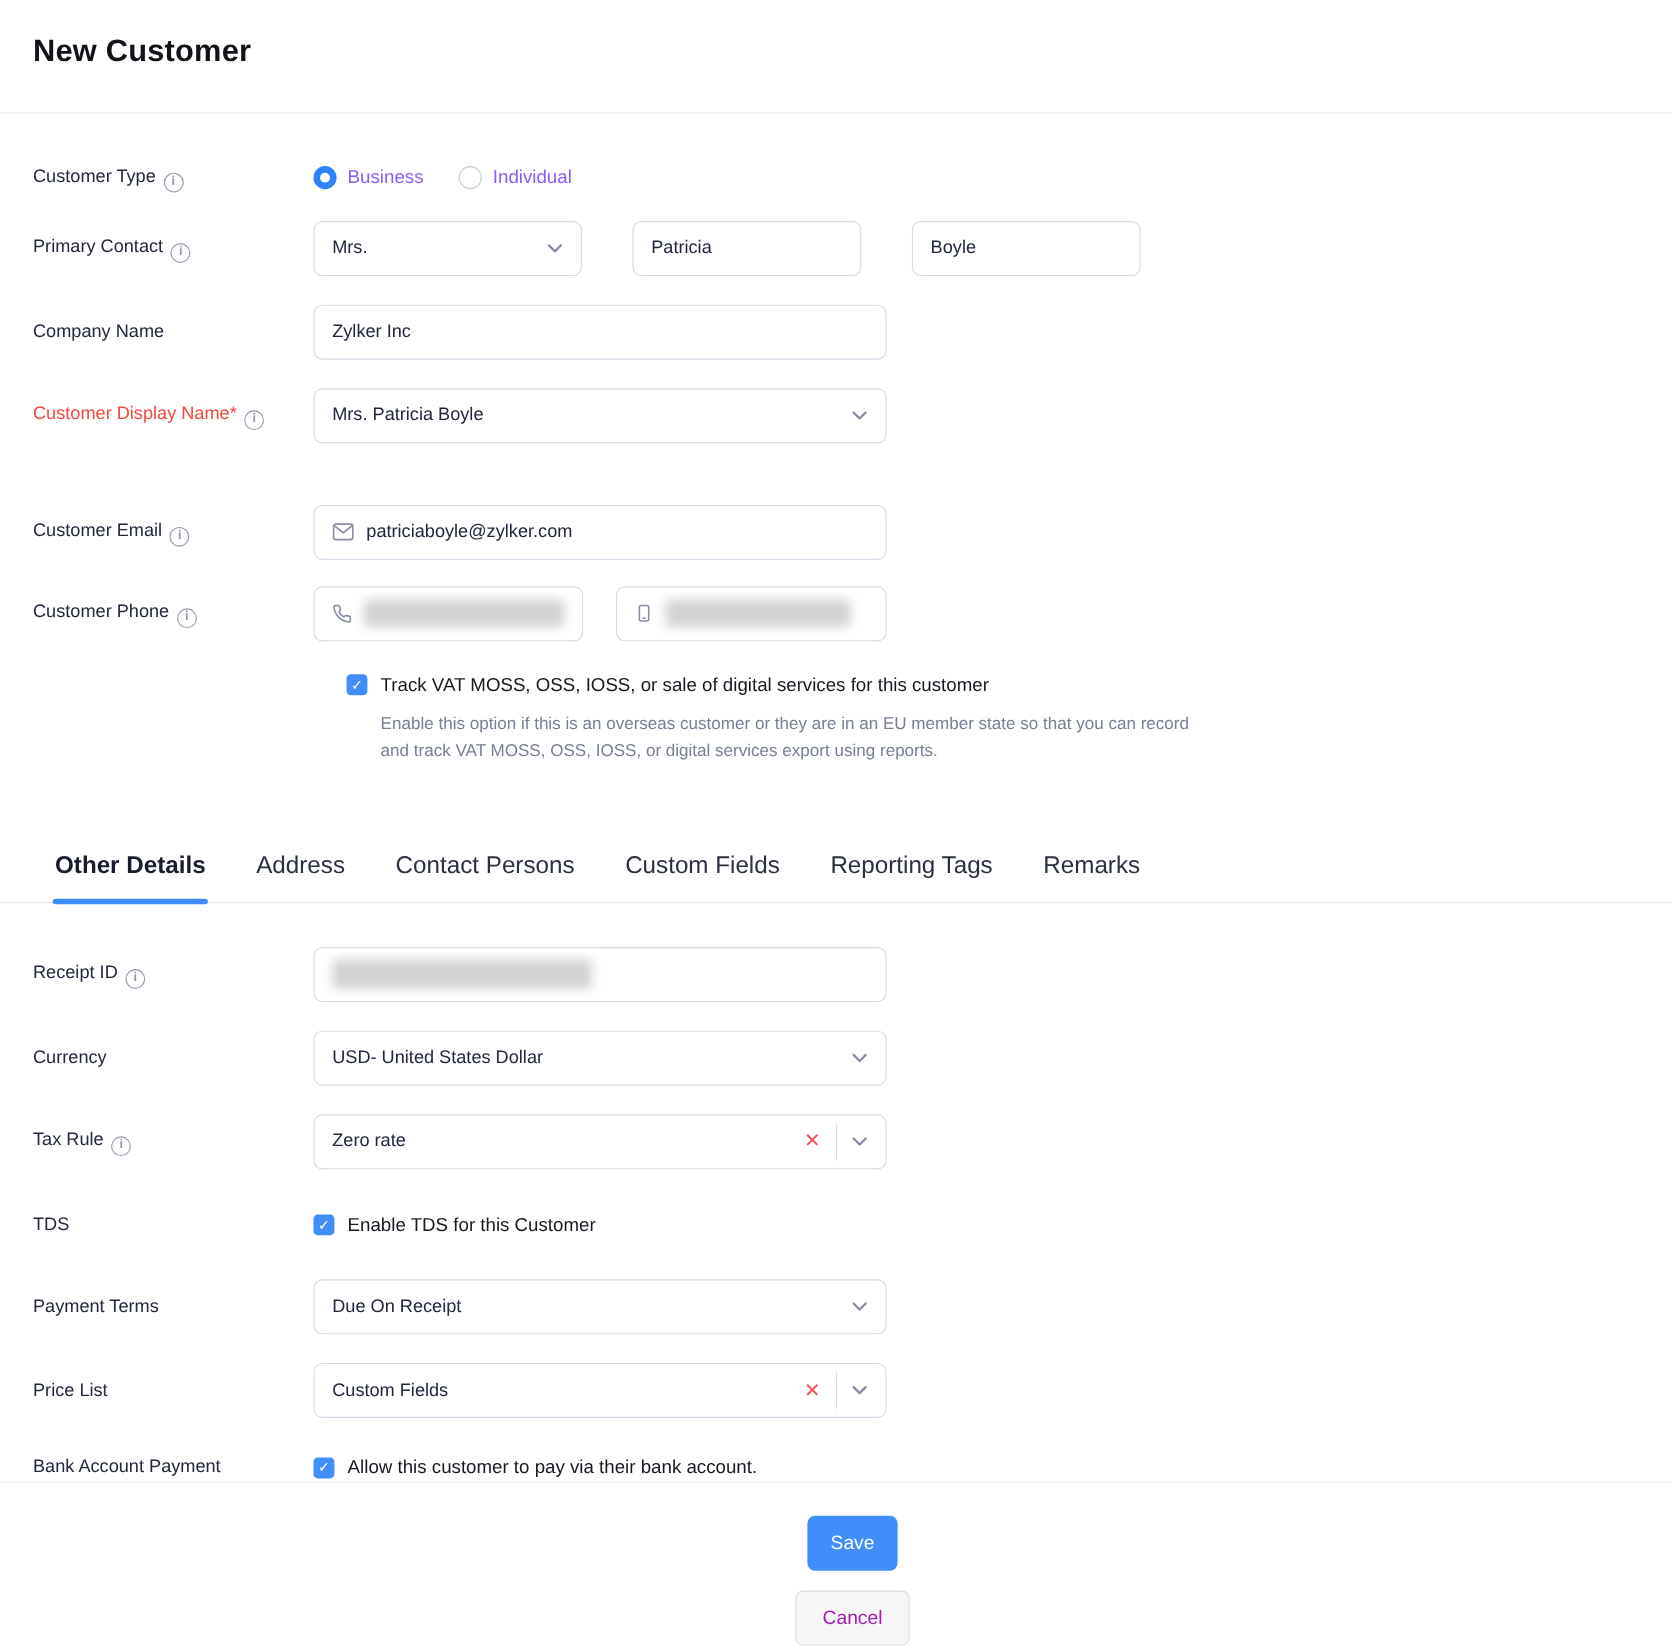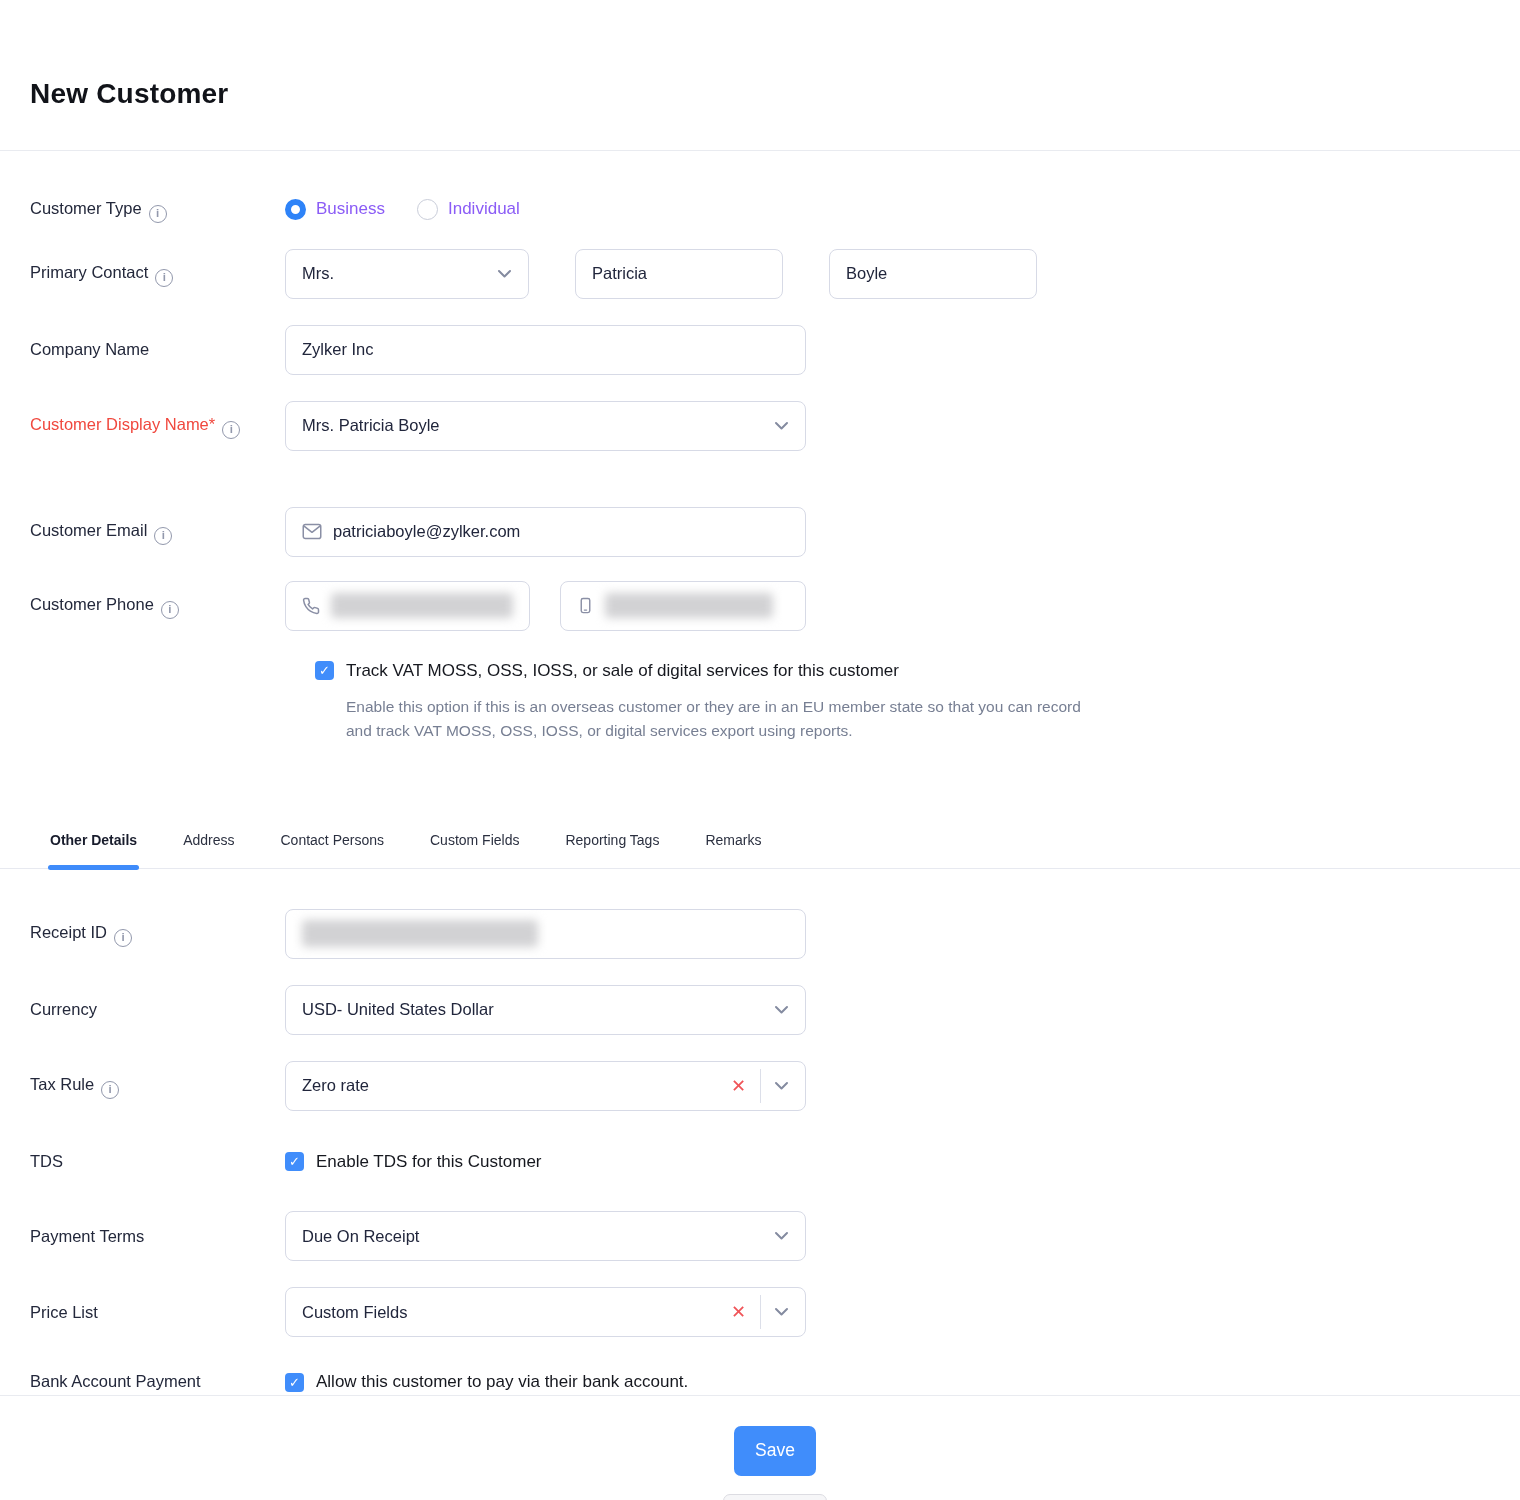--- a/index.html
+++ b/index.html
@@ -10,21 +10,20 @@
     color:#21263c;
     display:flex; flex-direction:column;
     overflow:hidden;
   }
 
   
   .page-header {
     height:103px; padding:30px 16px 0 30px;
     border-bottom:1px solid #e9ebf0;
     flex-shrink:0;
-    margin-top:48px;
   }
   .page-title { font-size:28px; font-weight:600; color:#111319; letter-spacing:.2px; }
 
   
   .main { flex:1 1 auto; padding-top:45px; }
 
   .row { display:flex; align-items:center; margin-bottom:26px; }
 
   .label-col {
     width:285px; flex-shrink:0; padding-left:30px;
@@ -87,21 +86,21 @@
 
   
   .tabs {
     margin-top:78px;
     display:flex; align-items:flex-end; gap:46px;
     padding-left:50px;
     border-bottom:1px solid #e7e9f0;
     height:48px;
   }
   .tab {
-    font-size:14px; color:#2b3040; padding-bottom:20px; position:relative;
+    font-size:22px; color:#2b3040; padding-bottom:20px; position:relative;
     cursor:pointer; white-space:nowrap;
   }
   .tab.active { font-weight:700; color:#181c2c; }
   .tab.active::after {
     content:""; position:absolute; left:-2px; right:-2px; bottom:-2px;
     height:5px; background:#3e8bfa; border-radius:4px;
   }
 
   .section { padding-top:40px; }
 

